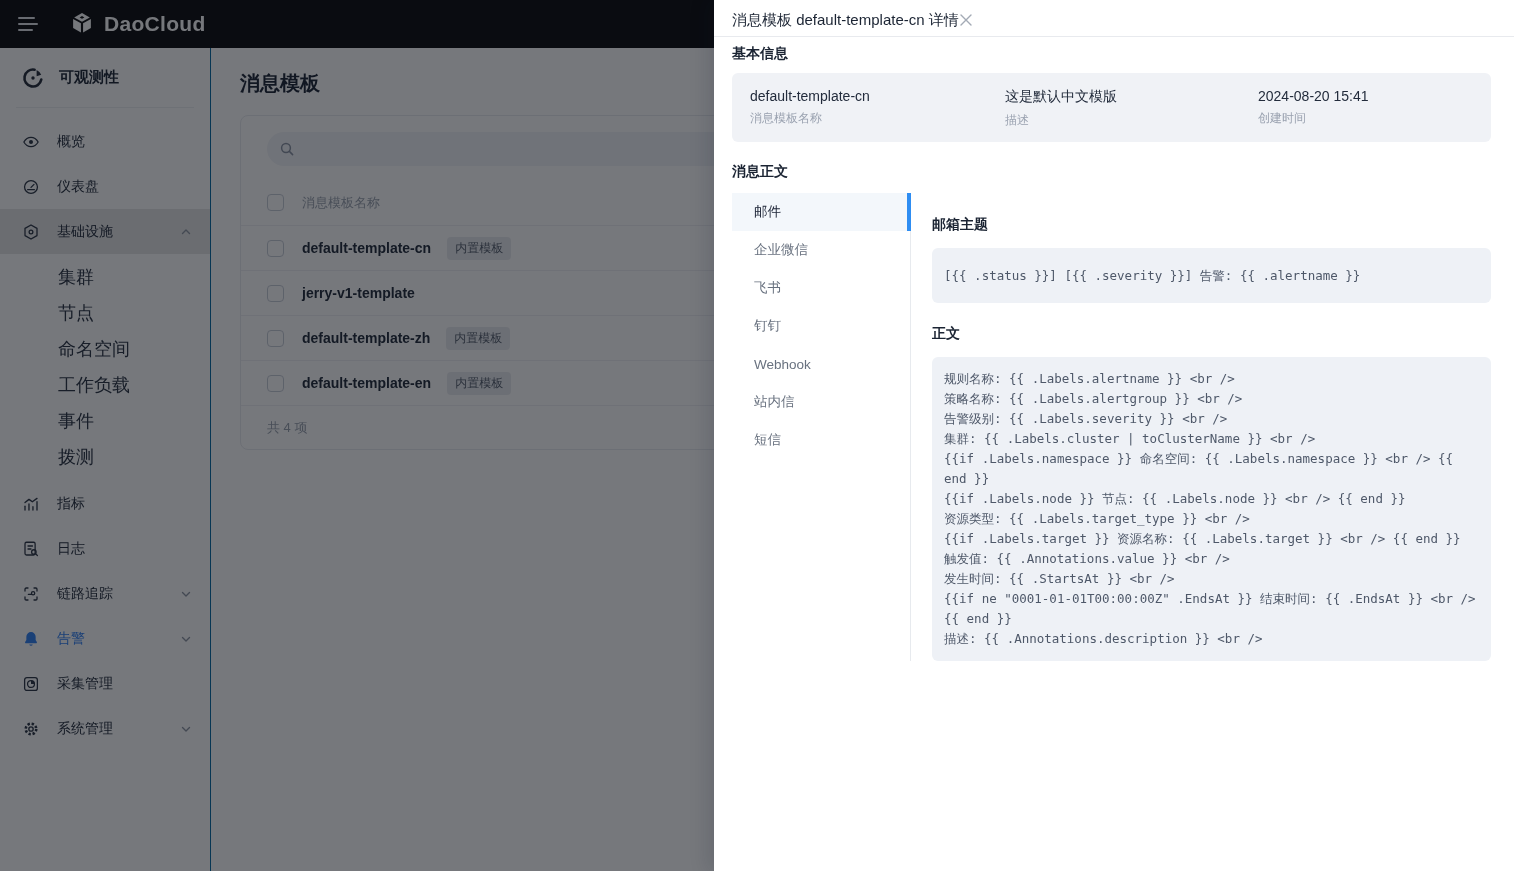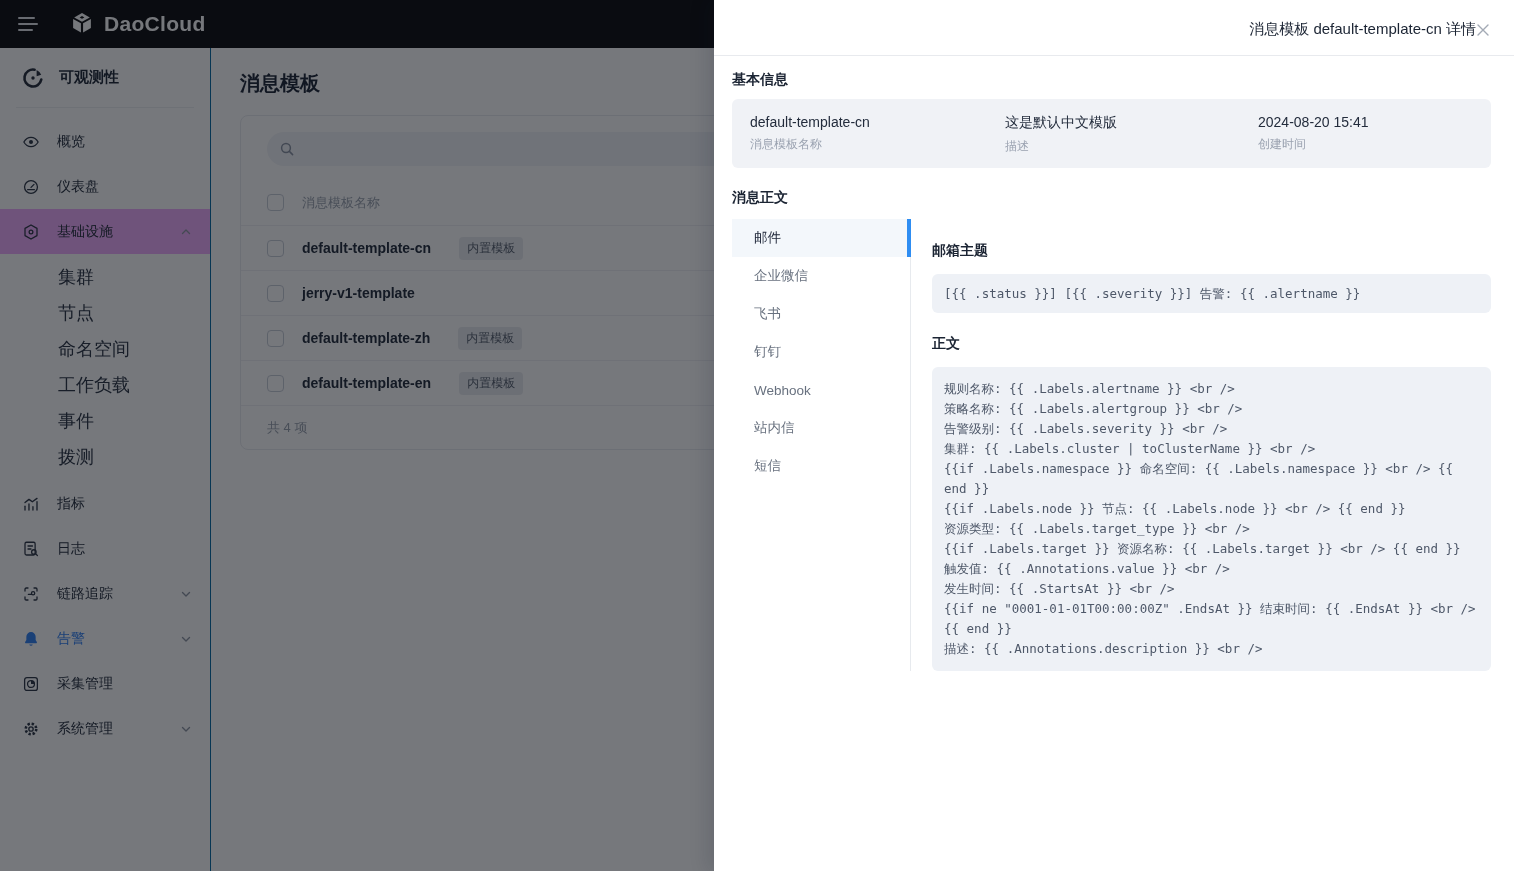--- a/index.html
+++ b/index.html
@@ -19,61 +19,61 @@
   .sidebar { width:211px; background:#fff; border-right:1px solid #0369a1; flex-shrink:0; }
   .product { height:59px; display:flex; align-items:center; gap:14px; padding-left:21px; color:#222b38; }
   .product-label { font-size:15px; font-weight:bold; color:#1c2534; }
   .product-divider { height:1px; background:#eceef1; margin:0 16px; }
   .nav { padding-top:11px; }
   .nav-item { height:45px; display:flex; align-items:center; padding:0 18px 0 22px; cursor:pointer; font-size:14px; color:#242d3c; }
   .nav-item .nav-icon { width:20px; height:18px; display:flex; align-items:center; color:#2a3342; margin-right:15px; }
   .nav-label { flex:0 0 auto; }
   .chevron { margin-left:auto; color:#8d95a3; display:flex; }
   .chevron.up { transform:rotate(180deg); }
-  .nav-item.active-bg { background:#f0abfc; }
+  .nav-item.active-bg { background:#e5e5e5; }
   .nav-item.accent, .nav-item.accent .nav-icon { color:#2e7ff2; }
   .nav-sub-group { margin:5px 0 6px; }
   .nav-sub { height:36px; display:flex; align-items:center; padding-left:58px; font-size:18px; color:#2a3342; cursor:pointer; }
 
   
   .main { flex:1; padding:22px 0 0 29px; background:#fff; }
   .main-title { font-size:20px; font-weight:700; color:#1a2334; }
   .list-card { margin-top:18px; width:1244px; border:1px solid #e9ebef; border-radius:8px; background:#fff; padding-top:16px; }
   .search { height:34px; border-radius:17px; background:#f2f3f7; display:flex; align-items:center; padding:0 12px; margin:0 26px 14px; color:#8a93a3; }
   .thead, .trow, .tfoot { display:flex; align-items:center; height:45px; padding:0 26px; border-top:1px solid #eef0f3; }
   .checkbox { width:17px; height:17px; border:1.5px solid #c7ccd6; border-radius:4px; margin-right:18px; background:#fff; flex-shrink:0; cursor:pointer; }
   .thead .col-label { font-size:13px; color:#99a1ae; }
   .row-name { font-size:14px; font-weight:600; color:#202a39; }
-  .badge { margin-left:28px; background:#e9ebef; color:#555e6d; font-size:12px; padding:3px 8px; border-radius:4px; }
+  .badge { margin-left:16px; background:#e9ebef; color:#555e6d; font-size:12px; padding:3px 8px; border-radius:4px; }
   .tfoot { height:44px; color:#99a1ae; font-size:13px; }
 
   
   .overlay { position:absolute; inset:0; background:rgba(11,15,22,0.56); z-index:40; }
   .drawer { position:absolute; top:0; right:0; width:800px; height:871px; background:#fff; z-index:60; box-shadow:-6px 0 18px rgba(15,23,42,.14); }
-  .drawer-header { height:56px; display:flex; align-items:center; justify-content:flex-end; padding:4px 24px 0 18px; border-bottom:1px solid #e8eaee; }
+  .drawer-header { height:37px; display:flex; align-items:center; justify-content:flex-start; padding:4px 24px 0 18px; border-bottom:1px solid #e8eaee; }
   .drawer-title { font-size:15px; font-weight:500; color:#1b2433; }
   .close-btn { background:none; border:none; color:#a3aab5; display:flex; cursor:pointer; }
   .drawer-body { padding:0 23px 0 18px; }
   .section-h { font-size:14px; font-weight:700; color:#1b2433; }
-  .bi-h { margin-top:15px; }
+  .bi-h { margin-top:8px; }
   .bi-card { margin-top:10px; background:#f0f2f6; border-radius:6px; padding:15px 18px 13px; display:grid; grid-template-columns:255px 253px 1fr; }
   .bi-value { font-size:14px; color:#232c3c; }
   .bi-label { font-size:12px; color:#9aa2b0; margin-top:6px; }
   .mb-h { margin-top:21px; }
   .body-layout { display:flex; margin-top:12px; }
   .tabs { width:179px; border-right:1px solid #e7eaee; min-height:436px; flex-shrink:0; }
   .tab { height:38px; display:flex; align-items:center; padding-left:22px; font-size:13.5px; color:#68717f; position:relative; cursor:pointer; }
   .tab.active { background:#f3f7fb; color:#20283a; }
   .tab-indicator { position:absolute; right:-1px; top:0; bottom:0; width:4px; background:#2e8df2; }
   .tab-content { flex:1; padding-left:21px; }
   .sub-h { font-size:14px; font-weight:700; color:#1b2433; }
   .sub-h.first { margin-top:23px; }
   .sub-h.second { margin-top:22px; }
   .code { background:#eef1f6; border-radius:6px; font-family:"DejaVu Sans Mono",monospace; font-size:12.5px; color:#4e5869; margin-top:14px; }
-  .code.subject { padding:10px 12px; line-height:19px; }
+  .code.subject { padding:18px 12px; line-height:19px; }
   .code.bodyblock { padding:12px; line-height:20px; }
   .code-line { white-space:pre-wrap; word-break:break-word; }
 
   svg { display:block; }
 </style>
 </head>
 <body>
 
 <div class="page">
 

